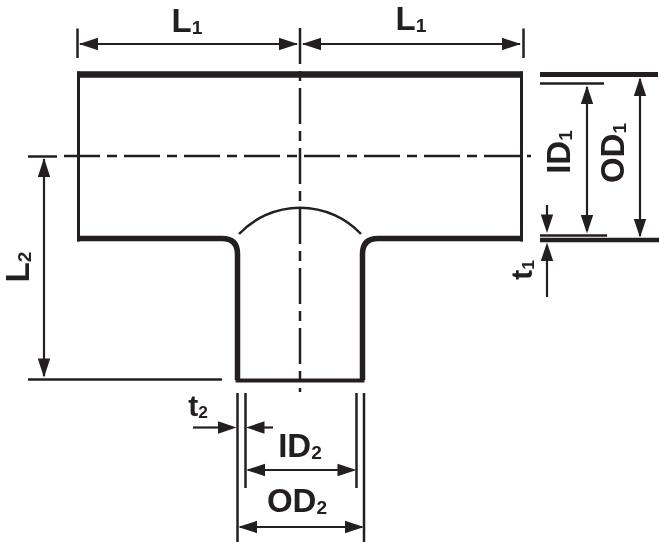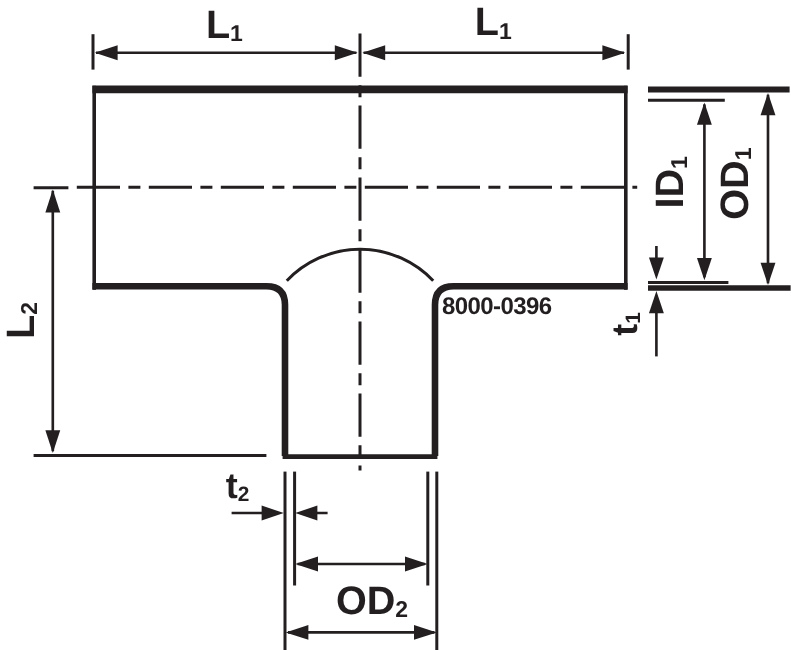--- a/index.html
+++ b/index.html
@@ -42,21 +42,21 @@
   .tsize { font-size: 30px; }
 
   .lbl-l1-left  { left:187px; top:20px;  }
   .lbl-l1-right { left:411px; top:18px;  }
   .lbl-l2  { left:17px;  top:267px; }
   .lbl-id1 { left:558px; top:152px; }
   .lbl-od1 { left:612px; top:153px; }
   .lbl-t1  { left:522px; top:270px; }
   .lbl-t2  { left:198px; top:406px; }
   .lbl-id2 { left:300px; top:445px; }
-  .lbl-od2 { left:297px; top:500px;margin-left:13px; }
+  .lbl-od2 { left:297px; top:500px; }
 
   .part-number {
     position:absolute; left:414px; top:256px;
     transform: translate(-50%,-50%);
     color: var(--line,#231f20);
     font-size: 20px; font-weight: bold; letter-spacing: -0.5px;
     white-space: nowrap;
   }
 </style>
 </head>
@@ -155,16 +155,16 @@
     </g>
   </svg>
 
   <div class="lbl lbl-l1-left"><span>L</span><sub>1</sub></div>
   <div class="lbl lbl-l1-right"><span>L</span><sub>1</sub></div>
   <div class="lbl rot lbl-l2"><span>L</span><sub>2</sub></div>
   <div class="lbl rot lbl-id1"><span>ID</span><sub>1</sub></div>
   <div class="lbl rot lbl-od1"><span>OD</span><sub>1</sub></div>
   <div class="lbl rot tsize lbl-t1"><span>t</span><sub>1</sub></div>
   <div class="lbl tsize lbl-t2"><span>t</span><sub>2</sub></div>
+  <div class="lbl lbl-id2"><span>ID</span><sub>2</sub></div>
   <div class="lbl lbl-od2"><span>OD</span><sub>2</sub></div>
 
-  <div class="part-number">8000-0396</div>
 </div>
 
 </body></html>

